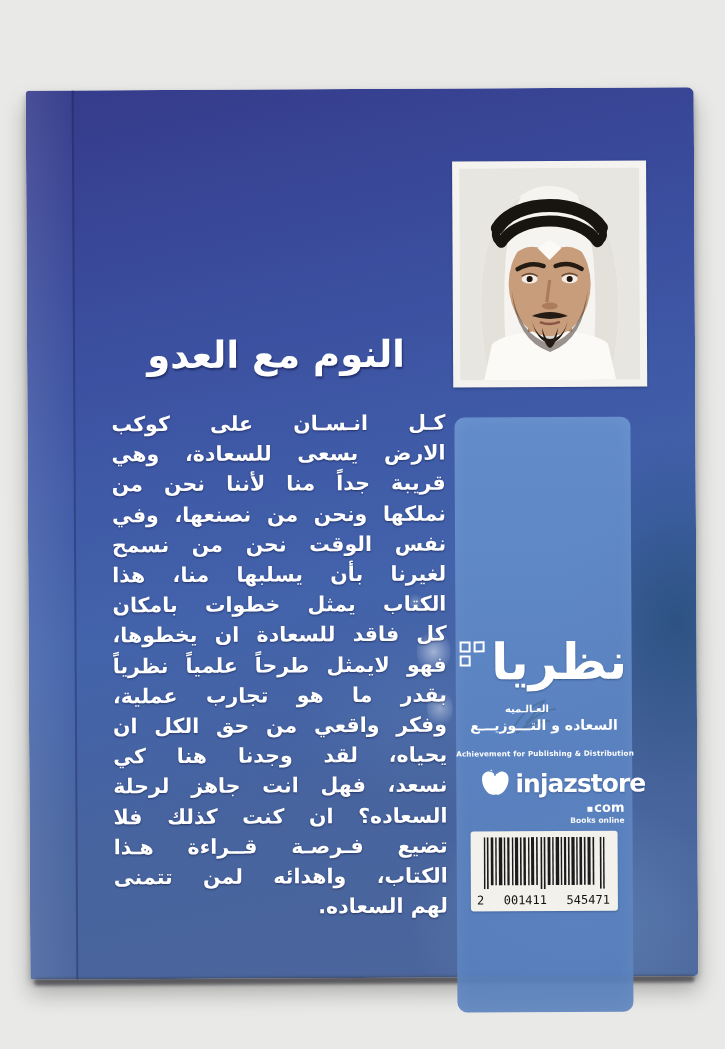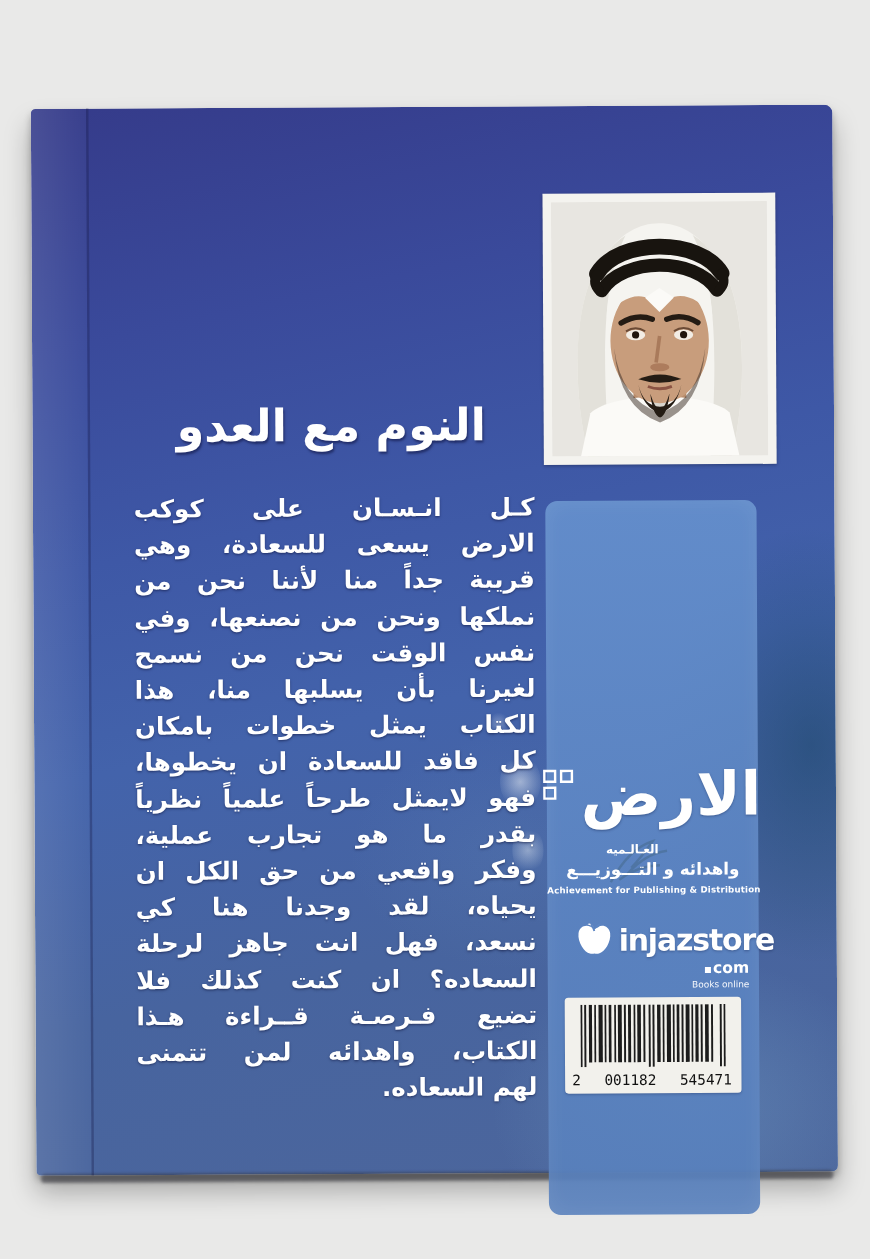--- a/index.html
+++ b/index.html
@@ -81,35 +81,35 @@
   .sq{box-sizing:border-box;width:11px;height:11px;border:2.5px solid #fff;}
   .sq.empty{border:none;}
   .injaz-name{
     font-size:50px;font-weight:700;line-height:0.95;direction:rtl;
     letter-spacing:1px;text-shadow:0 1px 2px rgba(10,20,60,0.35);
   }
   .injaz-world{direction:rtl;text-align:center;font-size:10px;font-weight:700;
     margin:16px 34px 0 0;letter-spacing:1px;}
   .injaz-sub-ar{direction:rtl;text-align:center;font-size:14px;font-weight:700;
     margin-top:3px;letter-spacing:0px;white-space:nowrap;}
-  .injaz-sub-en{text-align:center;font-size:7.2px;font-weight:700;margin-top:4px;
+  .injaz-sub-en{text-align:center;font-size:7.2px;font-weight:700;margin-top:16px;
     letter-spacing:0.15px;white-space:nowrap;}
 
   
   .store{position:absolute;left:18px;top:350px;width:100%;color:#fff;}
   .store-row{display:flex;align-items:center;justify-content:center;gap:4px;}
   .apple{width:32px;height:32px;flex:0 0 auto;}
   .store-name{font-size:25px;font-weight:700;letter-spacing:-1px;
     text-shadow:0 1px 2px rgba(10,20,60,0.3);}
   .store-com{display:flex;flex-direction:column;align-items:flex-end;
     margin:2px 26px 0 0;}
   .store-com .com{font-size:13px;font-weight:700;line-height:1;}
   .store-com .com::before{content:"";display:inline-block;width:5px;height:5px;
     background:#fff;margin-right:2px;}
-  .store-com .books{font-size:7.5px;font-weight:400;opacity:0.95;margin-top:2px;}
+  .store-com .books{font-size:7.5px;font-weight:700;opacity:0.95;margin-top:2px;}
 
   
   .barcode-label{
     position:absolute;left:14px;top:414px;width:147px;height:80px;
     background:#f2f1ec;border-radius:3px;
     box-shadow:0 1px 2px rgba(10,20,60,0.25);
   }
   .bars{position:absolute;left:13px;right:13px;top:6px;height:52px;}
   .bars svg{width:100%;height:100%;display:block;}
   .barcode-digits{
@@ -210,24 +210,24 @@
       </svg>
 
       <div class="injaz">
         <div class="injaz-row">
           <div class="sq-motif">
             <div class="sq"></div>
             <div class="sq"></div>
             <div class="sq"></div>
             <div class="sq empty"></div>
           </div>
-          <div class="injaz-name">الارض</div>
+          <div class="injaz-name">نظريا</div>
         </div>
         <div class="injaz-world">العـالـميه</div>
-        <div class="injaz-sub-ar">واهدائه و التـــوزيـــع</div>
+        <div class="injaz-sub-ar">السعاده و التـــوزيـــع</div>
         <div class="injaz-sub-en">Achievement for Publishing &amp; Distribution</div>
       </div>
 
       <div class="store">
         <div class="store-row">
           <svg class="apple" viewBox="0 0 34 34">
             <path d="M17,8 C22,2 30,4 31,11 C32,19 26,28 21,29 C19,29.6 18,29 17,29 C16,29 15,29.6 13,29 C8,28 2,19 3,11 C4,4 12,2 17,8 Z" fill="#ffffff"></path>
             <path d="M17,8 C16,5 14,3.5 11,3 C13,1.5 16,3 17,8 Z" fill="#ffffff"></path>
             <path d="M17.5,7 C18,4 20,2.5 23,2.5 C22,5 20,6.5 17.5,7 Z" fill="#5c85c3"></path>
             <path d="M17,9 q-1,-4 -3,-6" stroke="#5c85c3" stroke-width="1.6" fill="none"></path>
@@ -272,20 +272,20 @@
                 <rect x="99.4" y="0" width="1.6" height="48"></rect>
               <rect x="103" y="0" width="3" height="48"></rect>
                 <rect x="108" y="0" width="1.6" height="48"></rect>
               <rect x="115.2" y="0" width="1.6" height="52"></rect>
                 <rect x="118.4" y="0" width="1.6" height="52"></rect>
             </g>
           </svg>
         </div>
         <div class="barcode-digits">
           <span>2</span>
-          <span>001182</span>
+          <span>001411</span>
           <span>545471</span>
         </div>
       </div>
 
     </div>
   </div>
 </div>
 
 </body></html>

